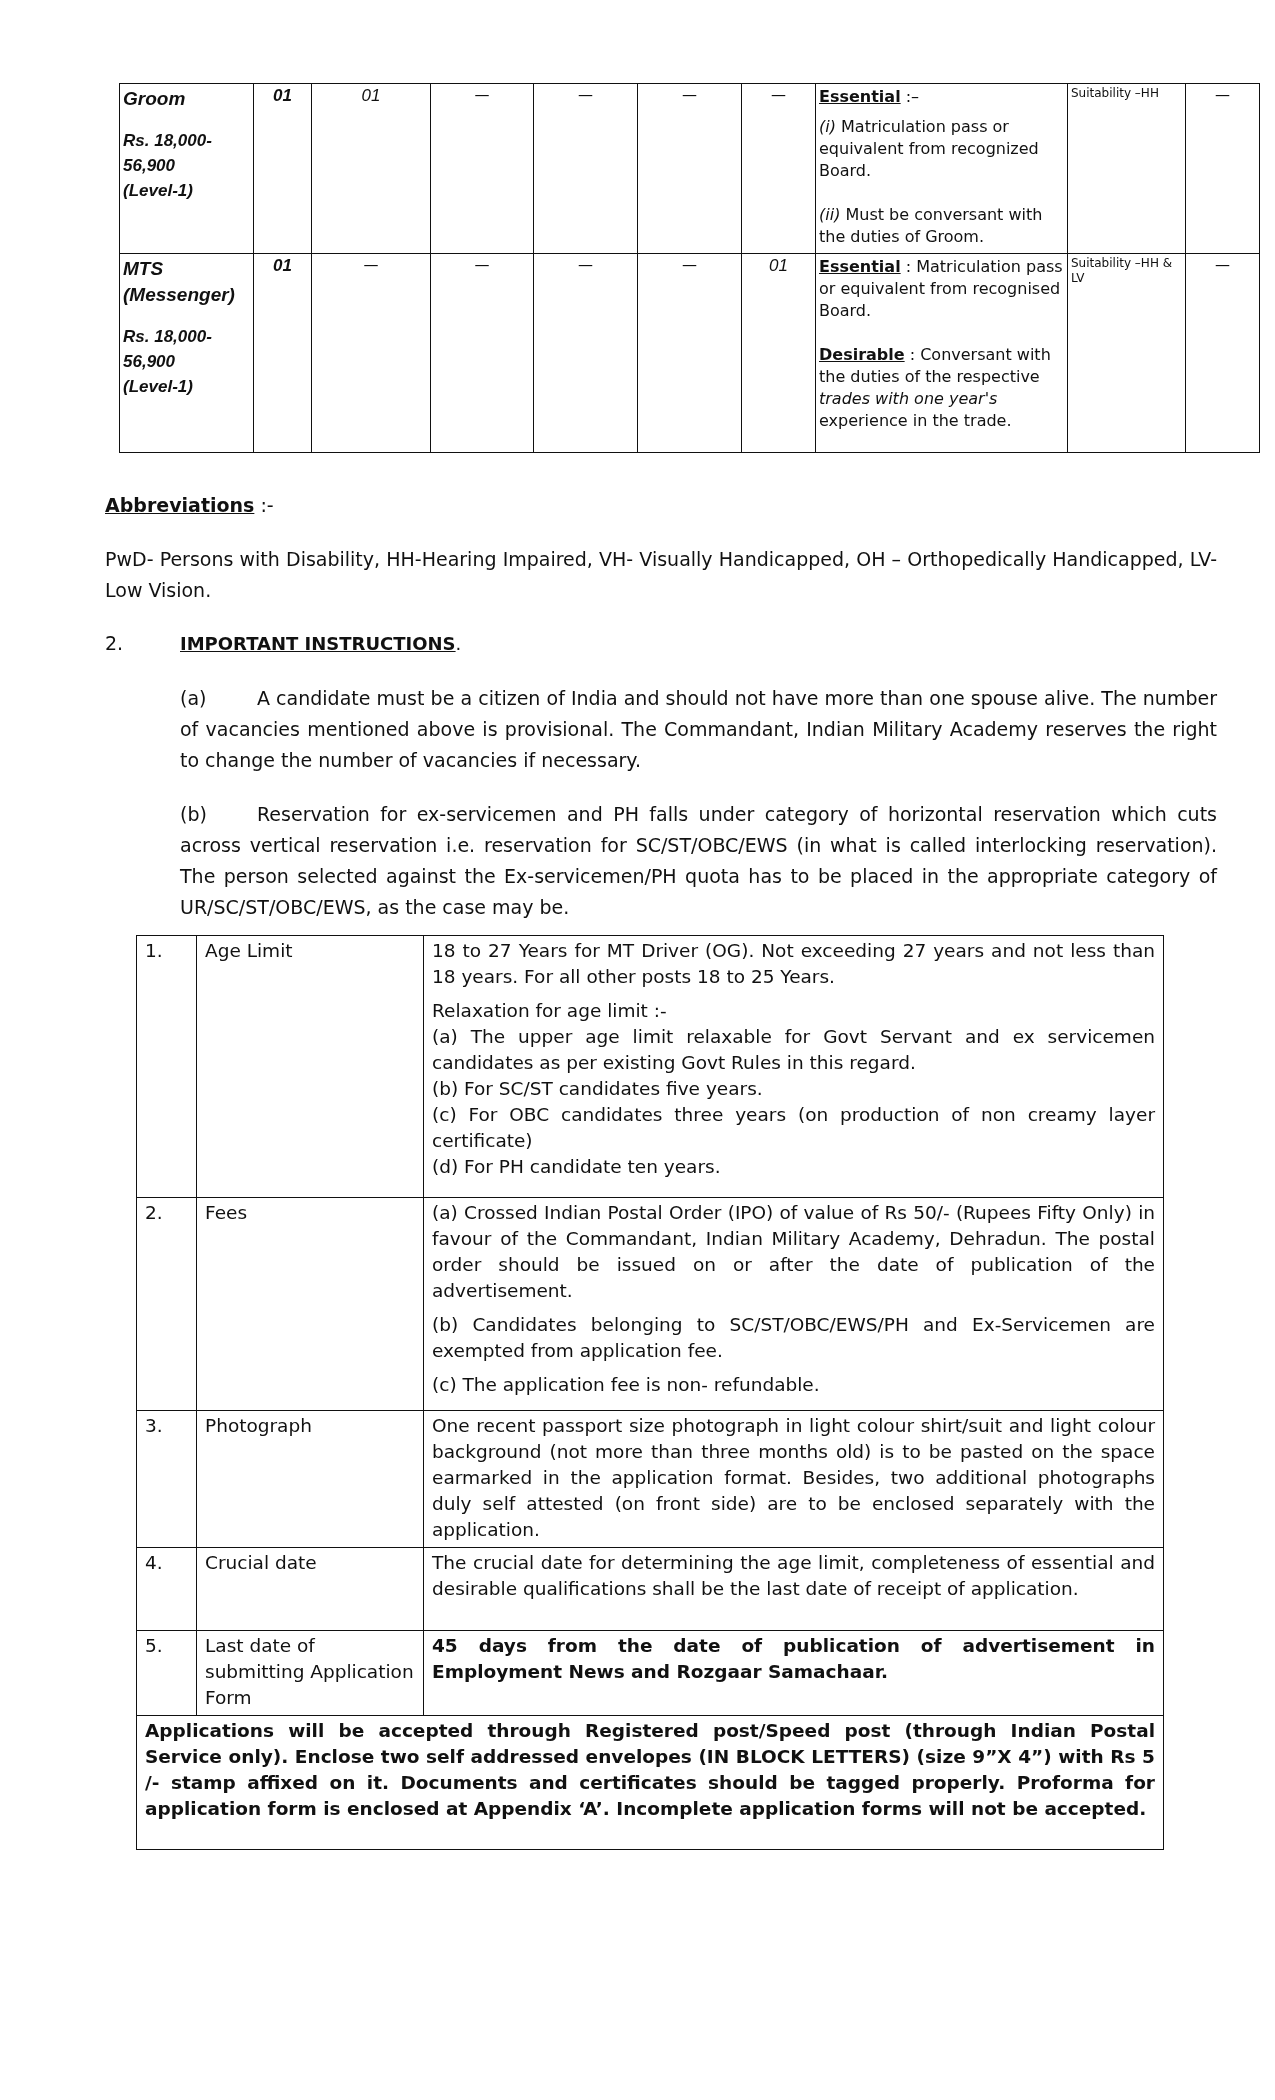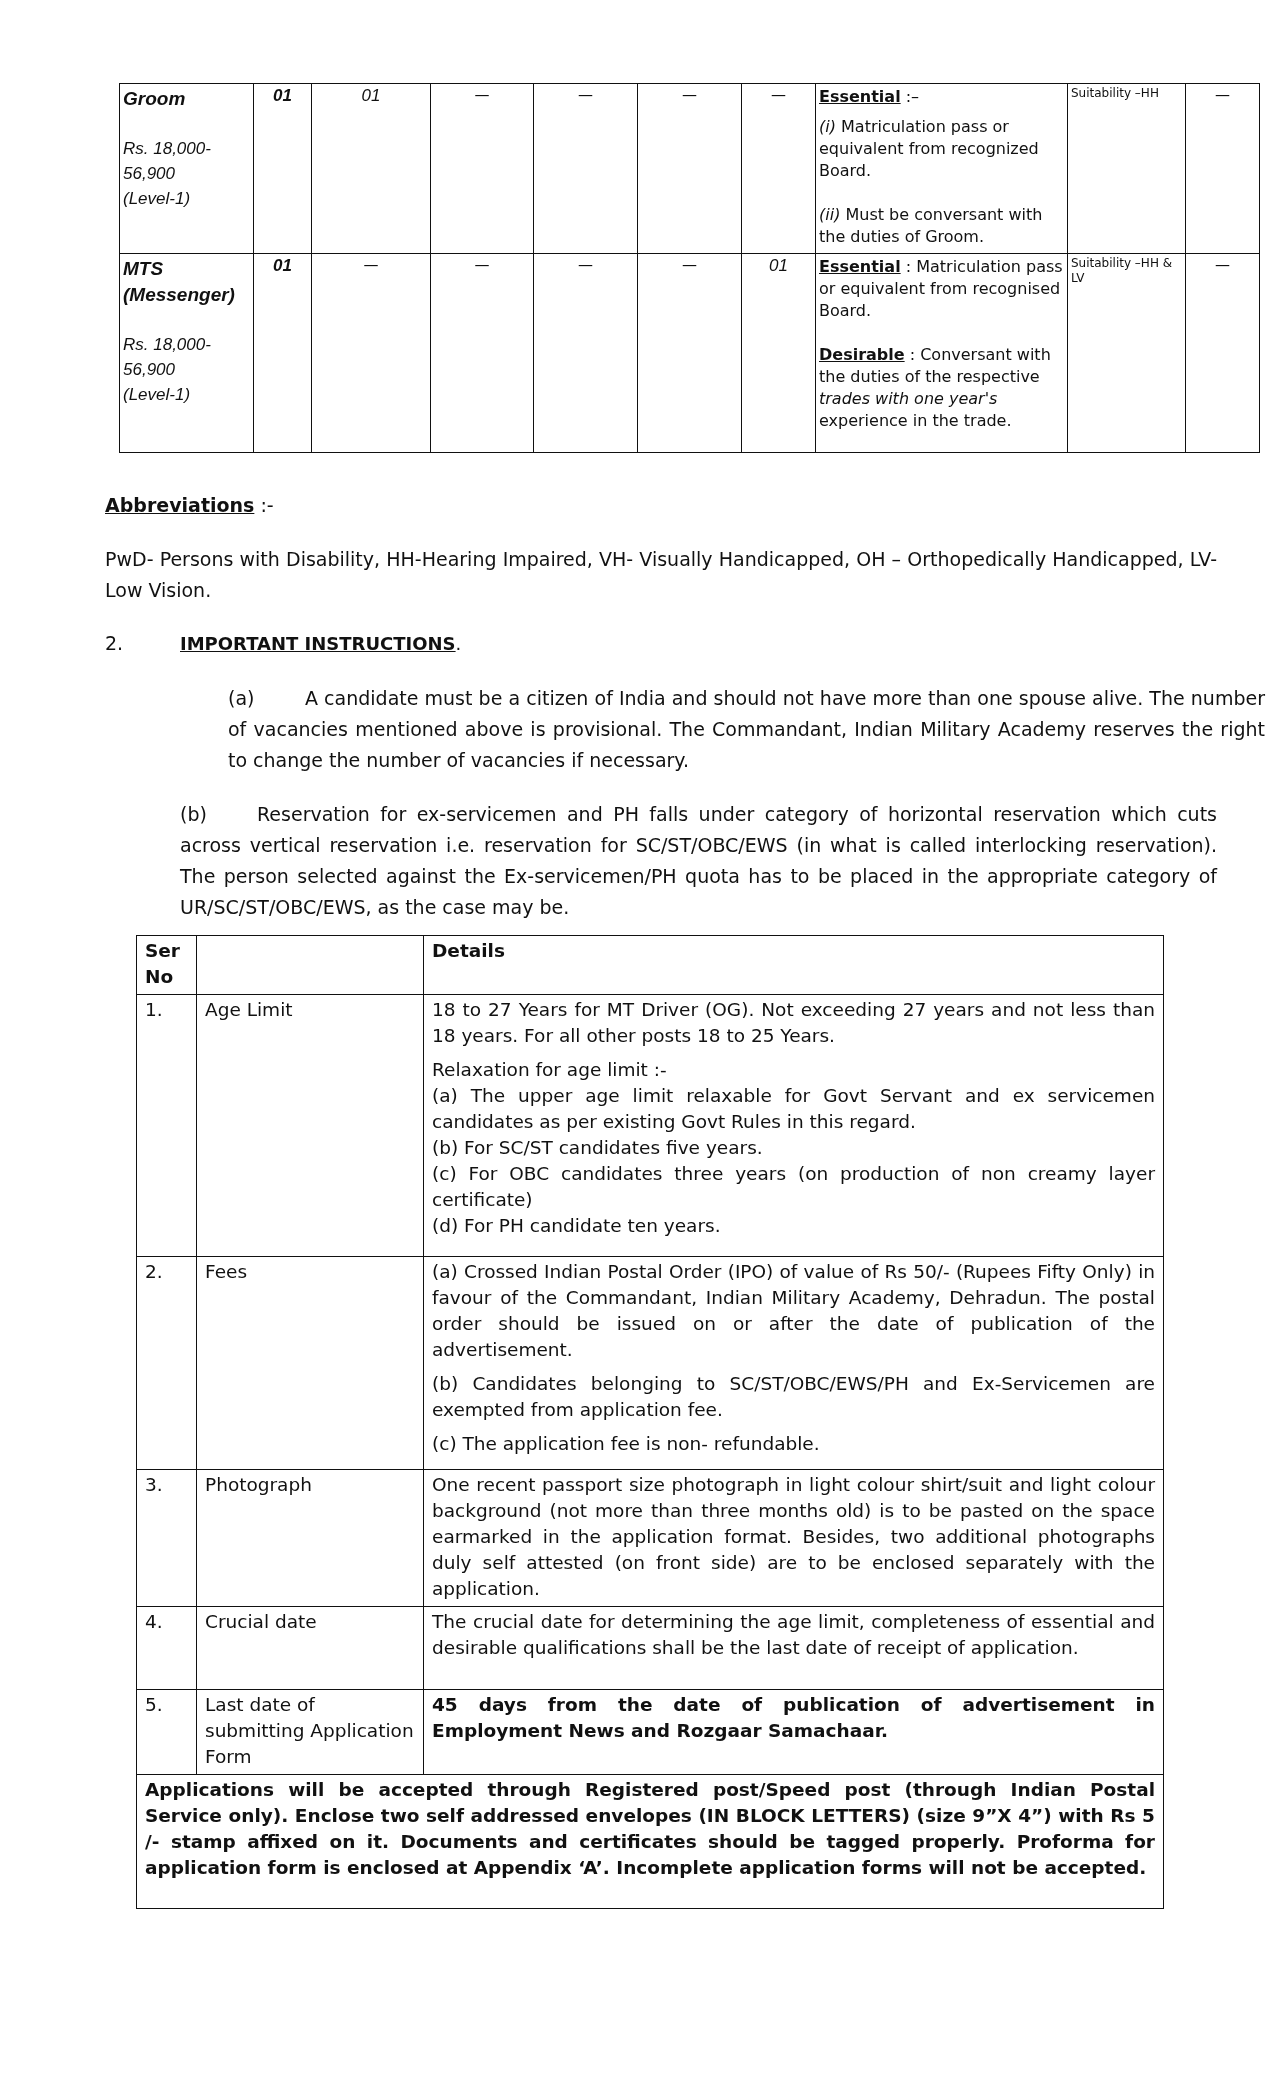--- a/index.html
+++ b/index.html
@@ -3,21 +3,21 @@
 <meta charset="utf-8">
 <style>
   html, body { margin: 0; padding: 0; background: #ffffff; }
   body { width: 1275px; height: 2100px; position: relative; overflow: hidden; color: #111; }
   .abs { position: absolute; }
 
   
   table.vac { position: absolute; left: 119px; top: 83px; border-collapse: collapse; table-layout: fixed; }
   table.vac td { border: 1.5px solid #111; vertical-align: top; padding: 2px 3px; }
   .post-name { font-family: "Liberation Sans", sans-serif; font-style: italic; font-weight: bold; font-size: 19px; line-height: 26px; }
-  .post-pay { font-family: "Liberation Sans", sans-serif; font-style: italic; font-size: 17px; line-height: 25px; margin-top: 24px; }
+  .post-pay { font-family: "Liberation Sans", sans-serif; font-style: italic; font-size: 17px; line-height: 25px; margin-top: 16px; font-weight: bold; }
   .num-bold { font-family: "Liberation Sans", sans-serif; font-style: italic; font-weight: bold; font-size: 17px; text-align: center; padding-top: 4px; }
   .num-ital { font-family: "Liberation Sans", sans-serif; font-style: italic; font-size: 17px; text-align: center; padding-top: 4px; }
   .dash { font-family: "DejaVu Sans", sans-serif; font-size: 15px; text-align: center; padding-top: 2px; }
   .qual { font-family: "DejaVu Sans", sans-serif; font-size: 16px; line-height: 22px; }
   .qual .ul { font-weight: bold; text-decoration: underline; }
   .qual .it { font-style: italic; }
   .suit { font-family: "DejaVu Sans", sans-serif; font-size: 12px; line-height: 15px; }
 
   
   .para { font-family: "DejaVu Sans", sans-serif; font-size: 19px; line-height: 31px; text-align: justify; color: #111; }
@@ -101,39 +101,34 @@
 <div class="abs para" style="left:105px; top:490px; width:1112px;">
   <span class="hdr">Abbreviations</span><span> :-</span>
 </div>
 <div class="abs para" style="left:105px; top:544px; width:1112px;">PwD- Persons with Disability, HH-Hearing Impaired, VH- Visually Handicapped, OH – Orthopedically Handicapped, LV-Low Vision.</div>
 
 <div class="abs para" style="left:105px; top:628px; width:80px;">2.</div>
 <div class="abs para" style="left:180px; top:628px; width:600px; font-size:18px;">
   <span class="hdr">IMPORTANT INSTRUCTIONS</span><span>.</span>
 </div>
 
-<div class="abs para" style="left:180px; top:683px; width:1037px; text-indent:0;margin-left:48px;">
+<div class="abs para" style="left:180px; top:683px; width:1037px; text-indent:0;">
   <span style="display:inline-block; width:77px;">(a)</span><span>A candidate must be a citizen of India and should not have more than one spouse alive. The number of vacancies mentioned above is provisional. The Commandant, Indian Military Academy reserves the right to change the number of vacancies if necessary.</span>
 </div>
 <div class="abs para" style="left:180px; top:785px; width:1037px;margin-top:14px;">
   <span style="display:inline-block; width:77px;">(b)</span><span>Reservation for ex-servicemen and PH falls under category of horizontal reservation which cuts across vertical reservation i.e. reservation for SC/ST/OBC/EWS (in what is called interlocking reservation). The person selected against the Ex-servicemen/PH quota has to be placed in the appropriate category of UR/SC/ST/OBC/EWS, as the case may be.</span>
 </div>
 
 <table class="det">
   <colgroup>
     <col style="width:60px">
       <col style="width:227px">
       <col style="width:740px">
   </colgroup>
   <tbody>
-      <tr style="height:54px">
-    <td class="bold" style="line-height:26px;">Ser No</td>
-    <td class="bold"></td>
-    <td class="bold">Details</td>
-  </tr>
 
   <tr style="height:262px">
     <td>1.</td>
     <td>Age Limit</td>
     <td class="just">
       <div>18 to 27 Years for MT Driver (OG). Not exceeding 27 years and not less than 18 years. For all other posts 18 to 25 Years.</div>
       <div class="gap">Relaxation for age limit :-</div>
       <div>(a) The upper age limit relaxable for Govt Servant and ex servicemen candidates as per existing Govt Rules in this regard.</div>
       <div>(b)   For SC/ST candidates five years.</div>
       <div>(c)    For OBC candidates three years (on production of non creamy layer certificate)</div>

